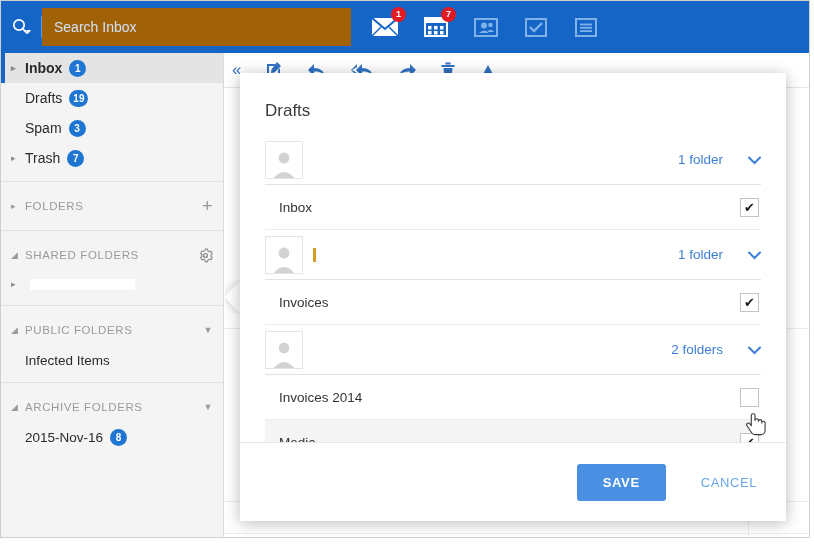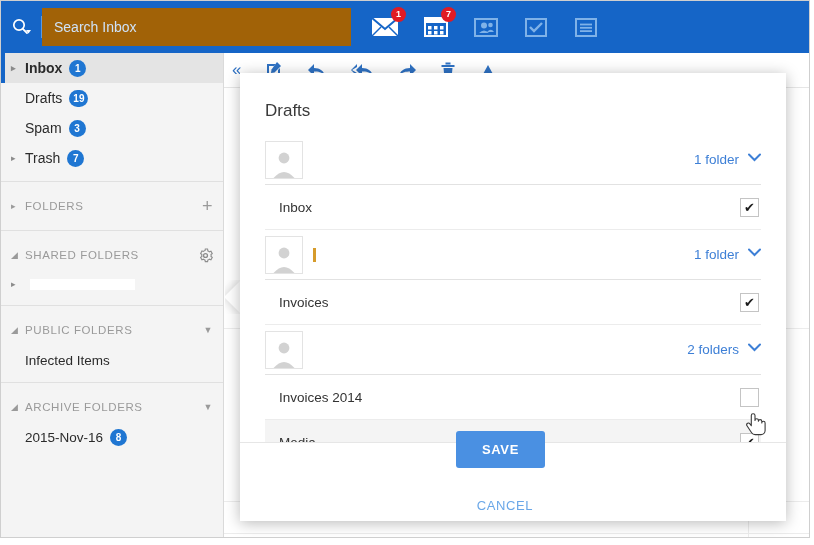--- a/index.html
+++ b/index.html
@@ -144,37 +144,37 @@
   .acct-left{display:flex;align-items:center;}
   .avatar-box{
     width:38px;height:38px;border:1px solid #e3e3e3;background:#fff;
     display:flex;align-items:flex-end;justify-content:center;overflow:hidden;box-sizing:border-box;
   }
   .acct-name{
     margin-left:10px;font-size:13px;color:#333;height:14px;width:3px;background:#d69b2b;
   }
   .acct-name.blank{background:transparent;width:0;}
   .folder-count{
-    display:flex;align-items:flex-start;gap:9px;color:#3d7fd6;font-size:13.5px;cursor:pointer;
+    display:flex;align-items:flex-end;gap:25px;color:#3d7fd6;font-size:13.5px;cursor:pointer;
   }
   .folder-count .chev{font-size:11px;}
   .fld-row{
     height:44px;display:flex;align-items:center;justify-content:space-between;
     border-bottom:1px solid #ececec;padding-left:14px;padding-right:2px;
   }
   .fld-row.hover{background:#f4f4f4;}
   .fld-name{font-size:13.5px;color:#333;}
   .cbox{
     width:19px;height:19px;border:1px solid #c4c4c4;background:#fff;
     display:flex;align-items:center;justify-content:center;cursor:pointer;box-sizing:border-box;
     font-size:13px;color:#1b1b1b;line-height:1;
   }
   .modal-footer{
     position:absolute;left:0;right:0;bottom:0;height:78px;border-top:1px solid #e6e6e6;
-    display:flex;align-items:center;justify-content:flex-end;padding-right:25px;gap:22px;flex-direction:column;
+    display:flex;align-items:center;justify-content:flex-end;padding-right:25px;gap:22px;
   }
   .btn-save{
     background:#4a90e2;color:#fff;border:0;border-radius:3px;
     font-size:13px;font-weight:bold;letter-spacing:.6px;
     padding:11px 26px;cursor:pointer;font-family:"Liberation Sans", sans-serif;
   }
   .btn-cancel{
     background:transparent;border:0;color:#6aa7e8;font-size:13px;letter-spacing:.6px;
     cursor:pointer;font-family:"Liberation Sans", sans-serif;padding:8px 4px;margin-left:9px;
   }

